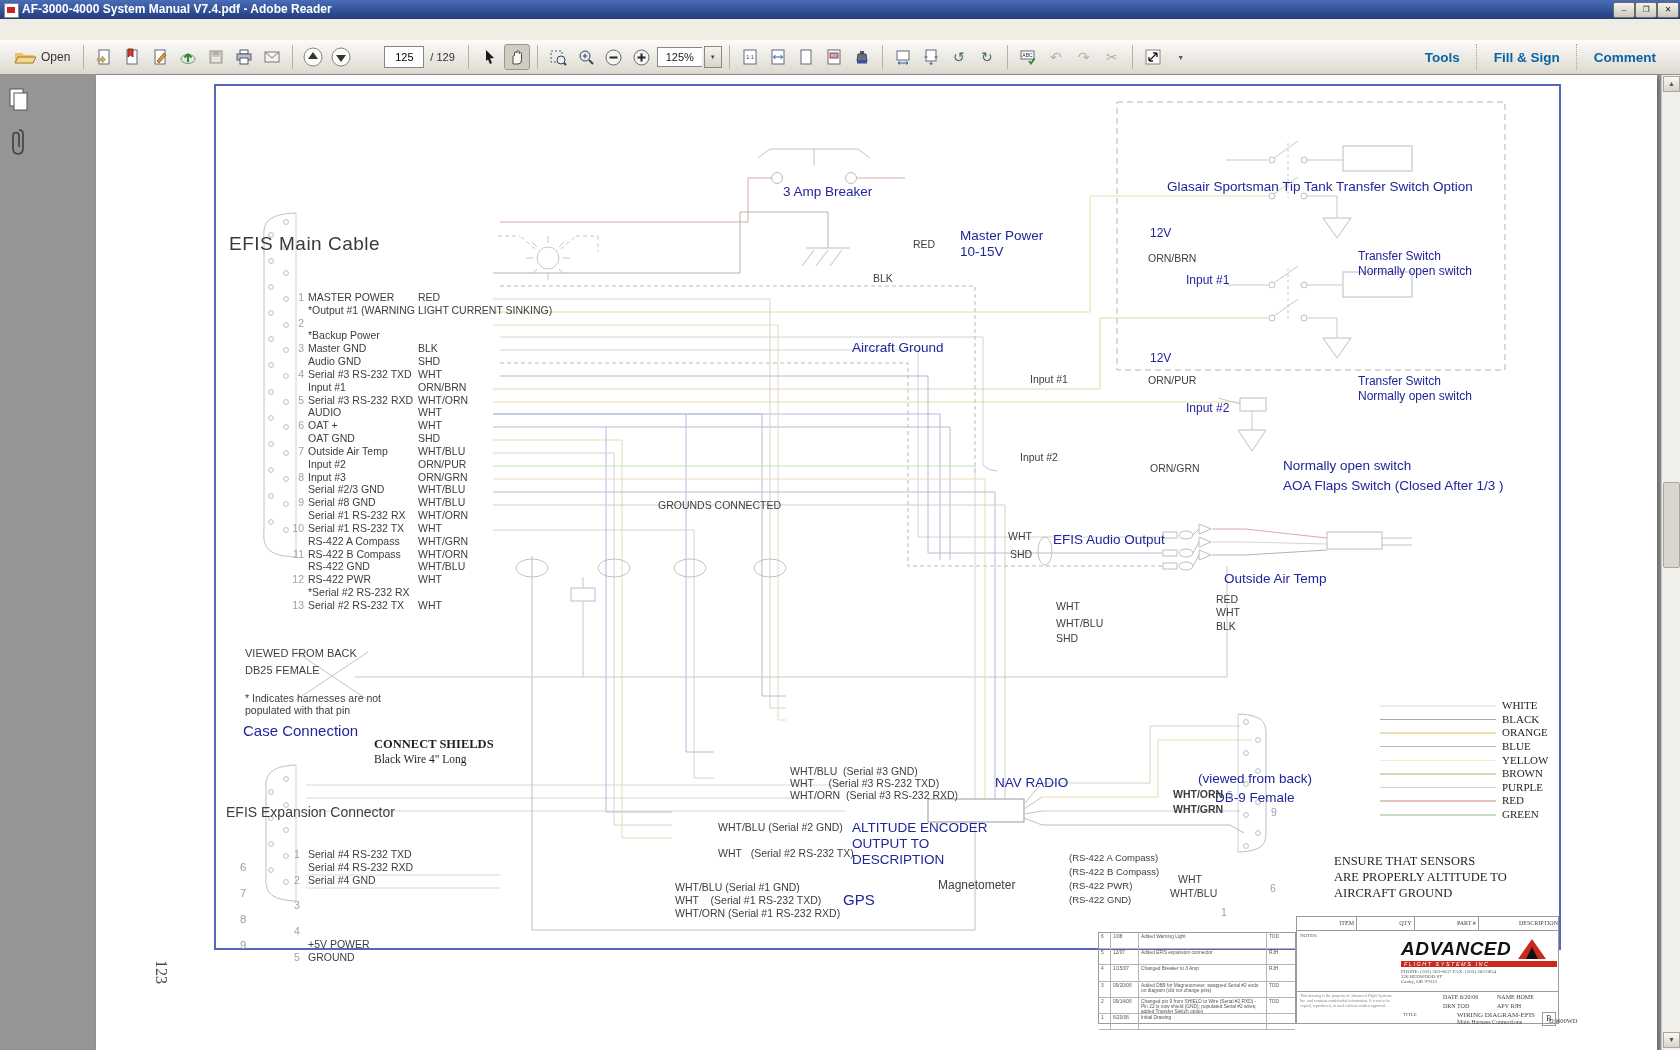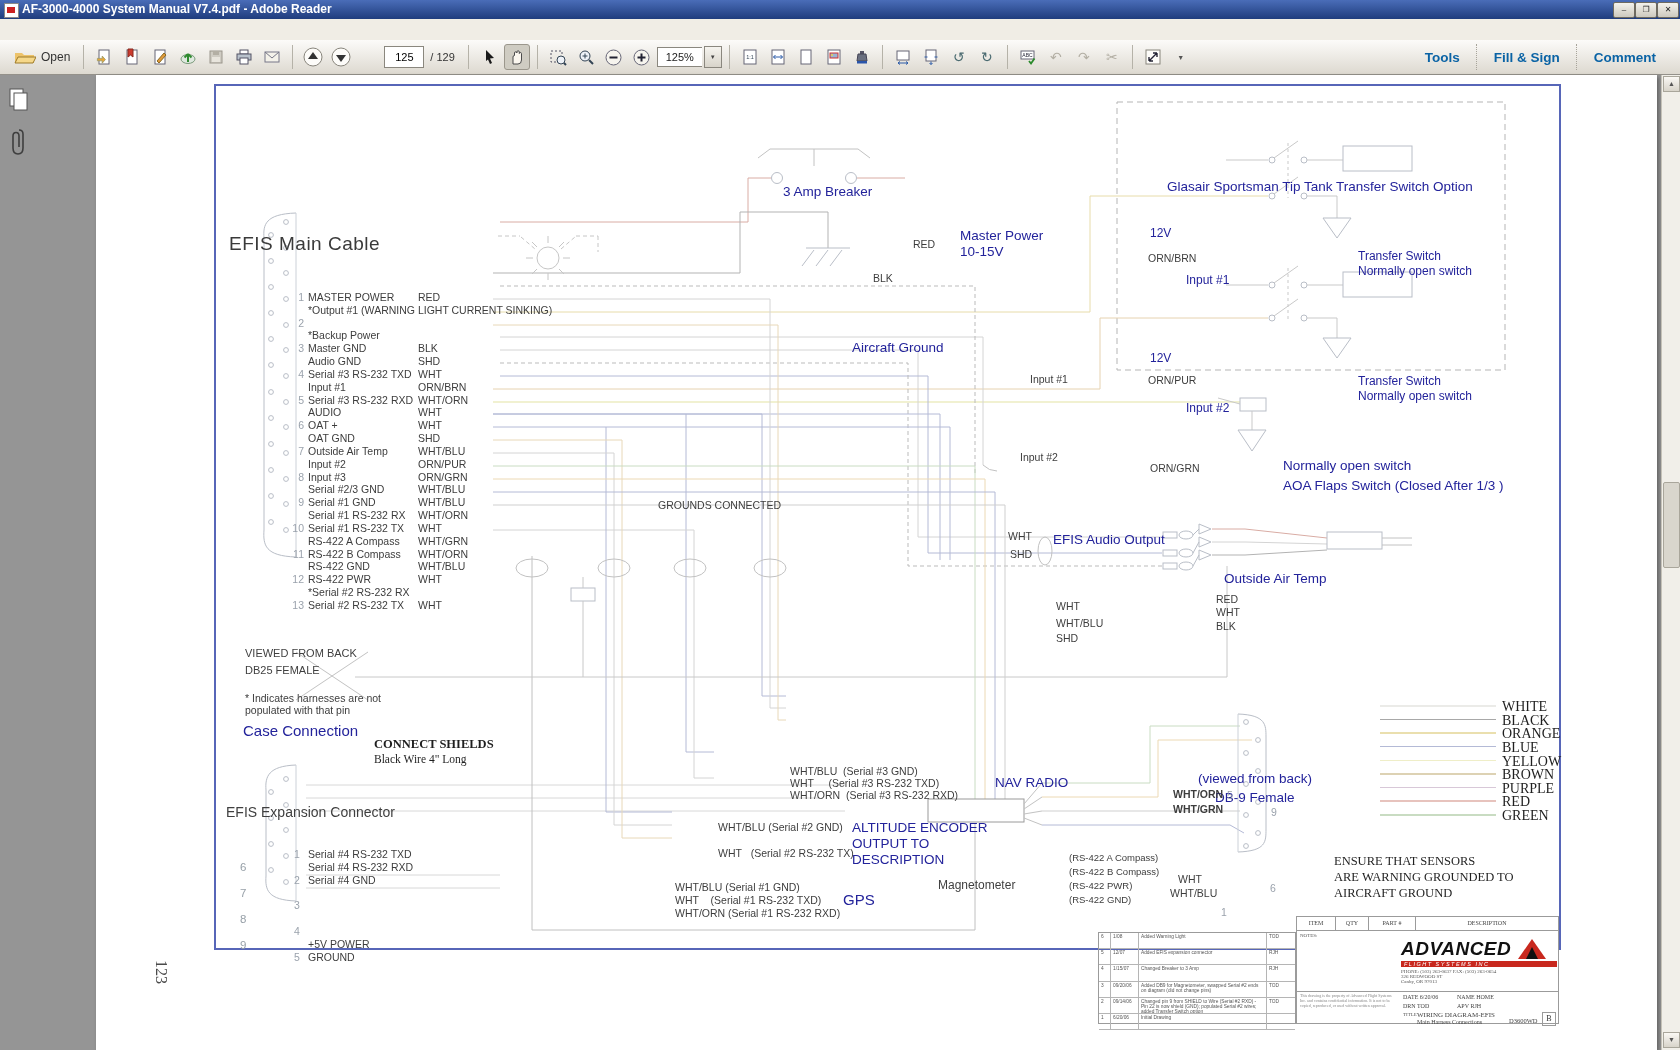--- a/index.html
+++ b/index.html
@@ -53,26 +53,26 @@
   .pinwrap{position:absolute;left:292px;top:216px;z-index:4;}
   .pin-row{position:relative;width:430px;height:12.84px;font-size:10.5px;color:#3d3d3d;}
   .pin-row .pn{position:absolute;left:-2px;width:14px;text-align:right;color:#9aa2ac;}
   .pin-row .pl{position:absolute;left:16px;}
   .pin-row .pc{position:absolute;left:126px;}
   .backnums{position:absolute;left:224px;top:225px;z-index:4;}
   .bn-row{width:28px;height:26.18px;font-size:11.5px;color:#97a0a8;text-align:right;}
   .legend{position:absolute;left:1380px;top:624px;z-index:4;}
   .lg-row{position:relative;width:170px;height:13.64px;}
   .lg-line{position:absolute;left:0;top:6px;width:116px;height:1.5px;background:#ddd;}
-  .lg-lbl{position:absolute;left:122px;top:0;font-size:14px;}
+  .lg-lbl{position:absolute;left:122px;top:0;font-size:11px;}
   svg.wires{position:absolute;left:0;top:0;z-index:3;pointer-events:none;}
   
   .tb-border{position:absolute;border:1px solid #9b9b9b;box-sizing:border-box;}
   .tiny{font-size:5px;color:#555;font-family:"Liberation Serif",serif;white-space:nowrap;}
-  .tiny6{font-size:6px;color:#444;font-family:"Liberation Serif",serif;white-space:nowrap;}
+  .tiny6{font-size:6px;color:#444;font-family:"Liberation Serif",serif;white-space:nowrap;margin-left:40px;}
   .rev-row{display:flex;height:15.2px;border-bottom:1px solid #b5b5b5;}
   .rev-row div{border-right:1px solid #b5b5b5;overflow:hidden;font-size:4.8px;color:#555;font-family:"Liberation Sans",sans-serif;padding:1px 2px;box-sizing:border-box;}
   .logo-advanced{font-size:19px;font-weight:bold;font-style:italic;color:#111;letter-spacing:.5px;font-family:"Liberation Sans",sans-serif;}
   .logo-red{background:#c8281e;color:#fff;font-size:5.5px;font-style:italic;padding:0 3px;letter-spacing:1.5px;}
 </style>
 </head>
 <body>
 
 <div id="app">
 
@@ -595,21 +595,21 @@
         <span class="pl">Input #3</span>
         <span class="pc">ORN/GRN</span>
       </div>
         <div class="pin-row">
         <span class="pn"></span>
         <span class="pl">Serial #2/3 GND</span>
         <span class="pc">WHT/BLU</span>
       </div>
         <div class="pin-row">
         <span class="pn">9</span>
-        <span class="pl">Serial #1 GND</span>
+        <span class="pl">Serial #8 GND</span>
         <span class="pc">WHT/BLU</span>
       </div>
         <div class="pin-row">
         <span class="pn"></span>
         <span class="pl">Serial #1 RS-232 RX</span>
         <span class="pc">WHT/ORN</span>
       </div>
         <div class="pin-row">
         <span class="pn">10</span>
         <span class="pl">Serial #1 RS-232 TX</span>
@@ -749,21 +749,21 @@
     <div class="lb b13" style="left:1215px;top:715px">DB-9 Female</div>
     <div class="lb b13" style="left:1198px;top:696px">(viewed from back)</div>
     <div class="lb w10" style="left:1173px;top:713px;font-weight:bold">WHT/ORN</div>
     <div class="lb w10" style="left:1173px;top:728px;font-weight:bold">WHT/GRN</div>
     <div class="lb" style="left:1227px;top:714px;font-size:10.5px;color:#9aa2ac">5</div>
     <div class="lb" style="left:1271px;top:731px;font-size:10.5px;color:#9aa2ac">9</div>
     <div class="lb" style="left:1270px;top:807px;font-size:10.5px;color:#9aa2ac">6</div>
     <div class="lb" style="left:1221px;top:831px;font-size:10.5px;color:#9aa2ac">1</div>
 
     <div class="lb sf" style="left:1334px;top:779px;font-size:12.5px">ENSURE THAT SENSORS</div>
-    <div class="lb sf" style="left:1334px;top:795px;font-size:12.5px">ARE WARNING GROUNDED TO</div>
+    <div class="lb sf" style="left:1334px;top:795px;font-size:12.5px">ARE PROPERLY ALTITUDE TO</div>
     <div class="lb sf" style="left:1334px;top:811px;font-size:12.5px">AIRCRAFT GROUND</div>
 
     <div class="legend">
 
     <div class="lg-row">
         <div class="lg-line" style="background: rgb(235, 235, 232);"></div>
         <span class="lg-lbl sf">WHITE</span>
       </div>
         <div class="lg-row">
         <div class="lg-line" style="background: rgb(168, 168, 168);"></div>

